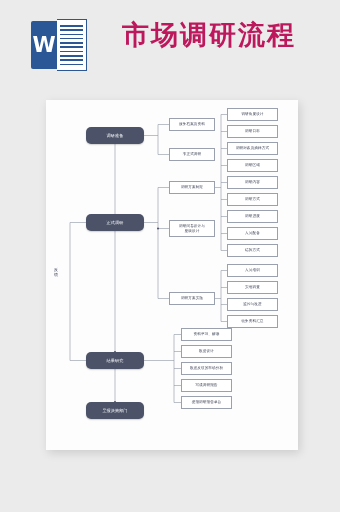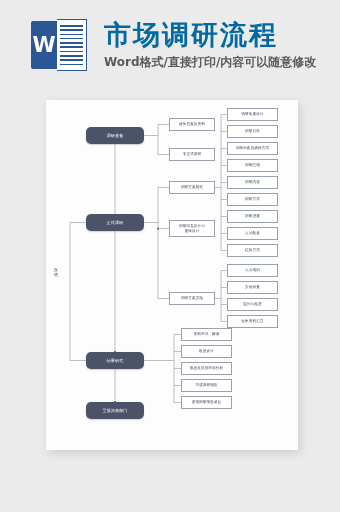--- a/index.html
+++ b/index.html
@@ -61,23 +61,24 @@
     background: #2b5797;
     margin-bottom: 2.7px;
   }
   #title-main {
     position: absolute;
     left: 104px; top: 18px;
     width: 210px; height: 34px;
     font-size: 27px;
     font-weight: bold;
     letter-spacing: 2px;
-    color: #0369a1;
+    color: #be185d;
     line-height: 34px;
     white-space: nowrap;
+    text-align: center;
   }
   #title-sub {
     position: absolute;
     left: 104px; top: 54px;
     width: 215px;
     font-size: 12px;
     font-weight: bold;
     color: #5a5a5a;
     line-height: 16px;
     white-space: nowrap;
@@ -150,21 +151,20 @@
         <i></i>
         <i></i>
         <i></i>
         <i></i>
         <i></i>
         <i></i>
     </div>
   </div>
 
   <div id="title-main">市场调研流程</div>
-  <div id="title-sub">Word格式/直接打印/内容可以随意修改</div>
 </div>
 
 <div id="paper">
 
   <svg id="canvas" viewBox="0 0 252 350">
     <g fill="none" stroke="#8f96a5" stroke-width="0.6">
 
       <path d="M 24 122.5 L 24 260.5 L 40 260.5"></path>
       <path d="M 69 44 L 69 122.5"></path>
       <path d="M 69 131 L 69 252"></path>

